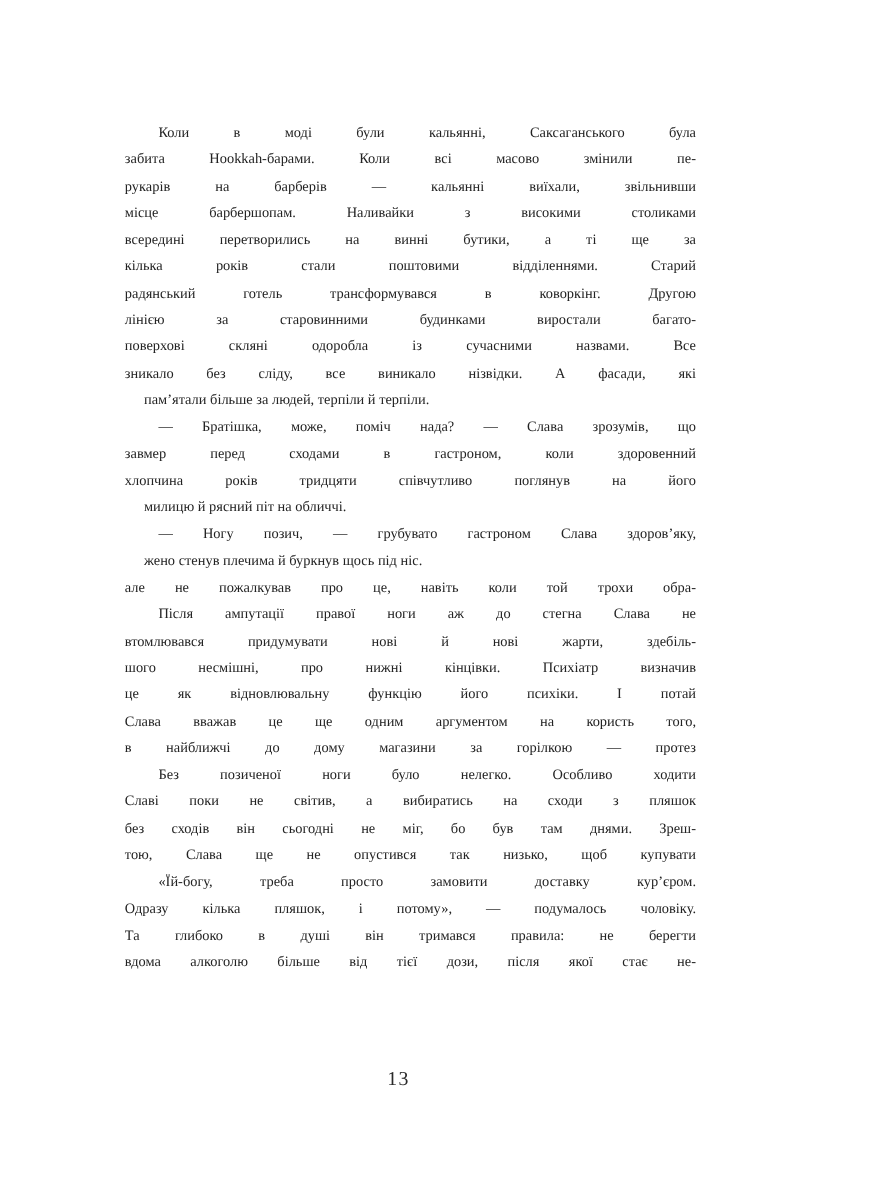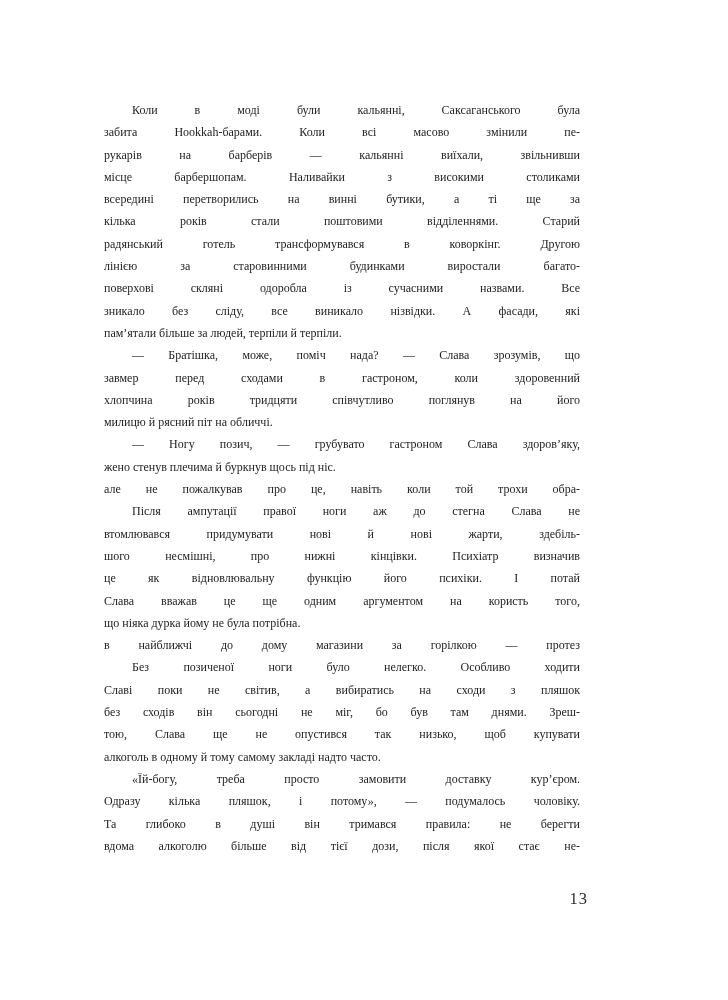--- a/index.html
+++ b/index.html
@@ -31,27 +31,28 @@
   .line {
     text-align: justify;
     text-align-last: justify;
     white-space: normal;
   }
   .line.first {
     text-indent: 28px;
   }
   .line.para-end {
     text-align-last: left;
+    margin-left: 16px;
   }
   .page-number {
     position: absolute;
-    left: 112px;
+    left: 94px;
     top: 889px;
     width: 476px;
-    text-align: right;
+    text-align: center;
     font-size: 16.5px;
     color: #2a2a2a;
     letter-spacing: 1px;
   }
 </style>
 </head>
 <body style="background: rgb(255, 255, 255);">
 
 <div class="page">
   <main class="text-block" style="color: rgb(35, 35, 35);">
@@ -71,26 +72,24 @@
       <div class="line">хлопчина років тридцяти співчутливо поглянув на його</div>
       <div class="line para-end">милицю й рясний піт на обличчі.</div>
       <div class="line first">— Ногу позич, — грубувато гастроном Слава здоров’яку,</div>
       <div class="line para-end">жено стенув плечима й буркнув щось під ніс.</div>
       <div class="line">але не пожалкував про це, навіть коли той трохи обра-</div>
       <div class="line first">Після ампутації правої ноги аж до стегна Слава не</div>
       <div class="line">втомлювався придумувати нові й нові жарти, здебіль-</div>
       <div class="line">шого несмішні, про нижні кінцівки. Психіатр визначив</div>
       <div class="line">це як відновлювальну функцію його психіки. І потай</div>
       <div class="line">Слава вважав це ще одним аргументом на користь того,</div>
-      <div class="line para-end">що ніяка дурка йому не була потрібна.</div>
       <div class="line">в найближчі до дому магазини за горілкою — протез</div>
       <div class="line first">Без позиченої ноги було нелегко. Особливо ходити</div>
       <div class="line">Славі поки не світив, а вибиратись на сходи з пляшок</div>
       <div class="line">без сходів він сьогодні не міг, бо був там днями. Зреш-</div>
       <div class="line">тою, Слава ще не опустився так низько, щоб купувати</div>
-      <div class="line para-end">алкоголь в одному й тому самому закладі надто часто.</div>
       <div class="line first">«Їй-богу, треба просто замовити доставку кур’єром.</div>
       <div class="line">Одразу кілька пляшок, і потому», — подумалось чоловіку.</div>
       <div class="line">Та глибоко в душі він тримався правила: не берегти</div>
       <div class="line">вдома алкоголю більше від тієї дози, після якої стає не-</div>
     </main>
   <div class="page-number">13</div>
 </div>
 
 </body></html>

